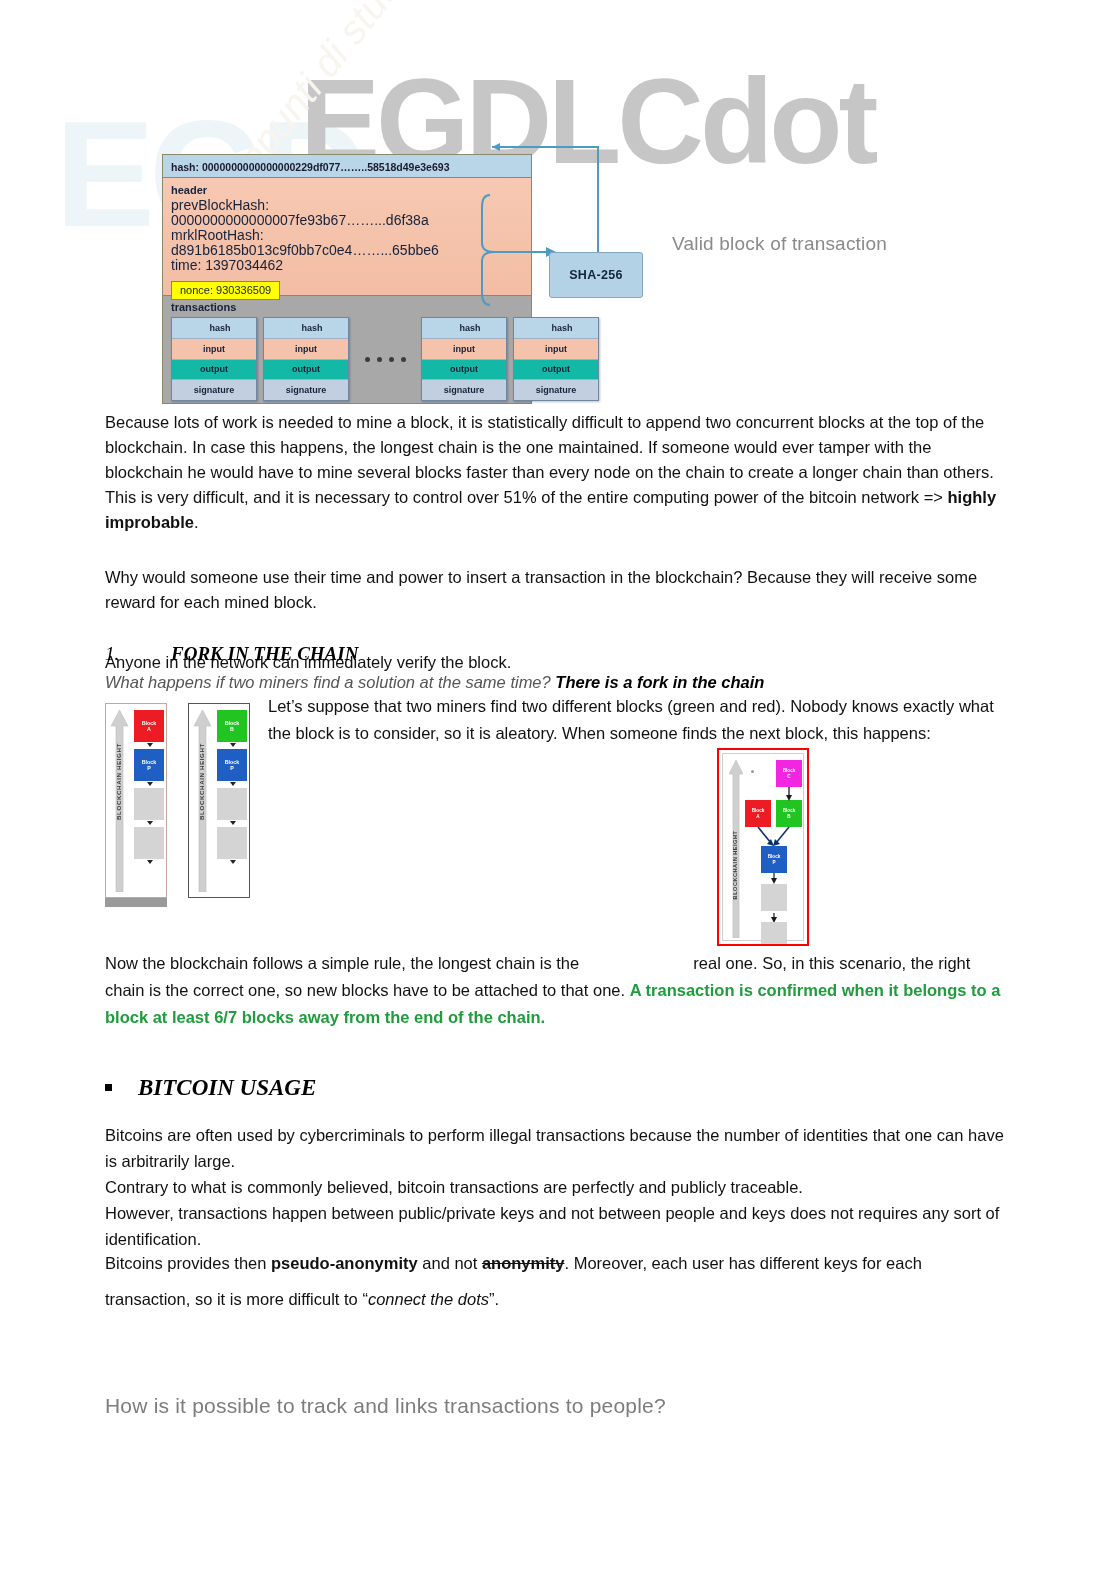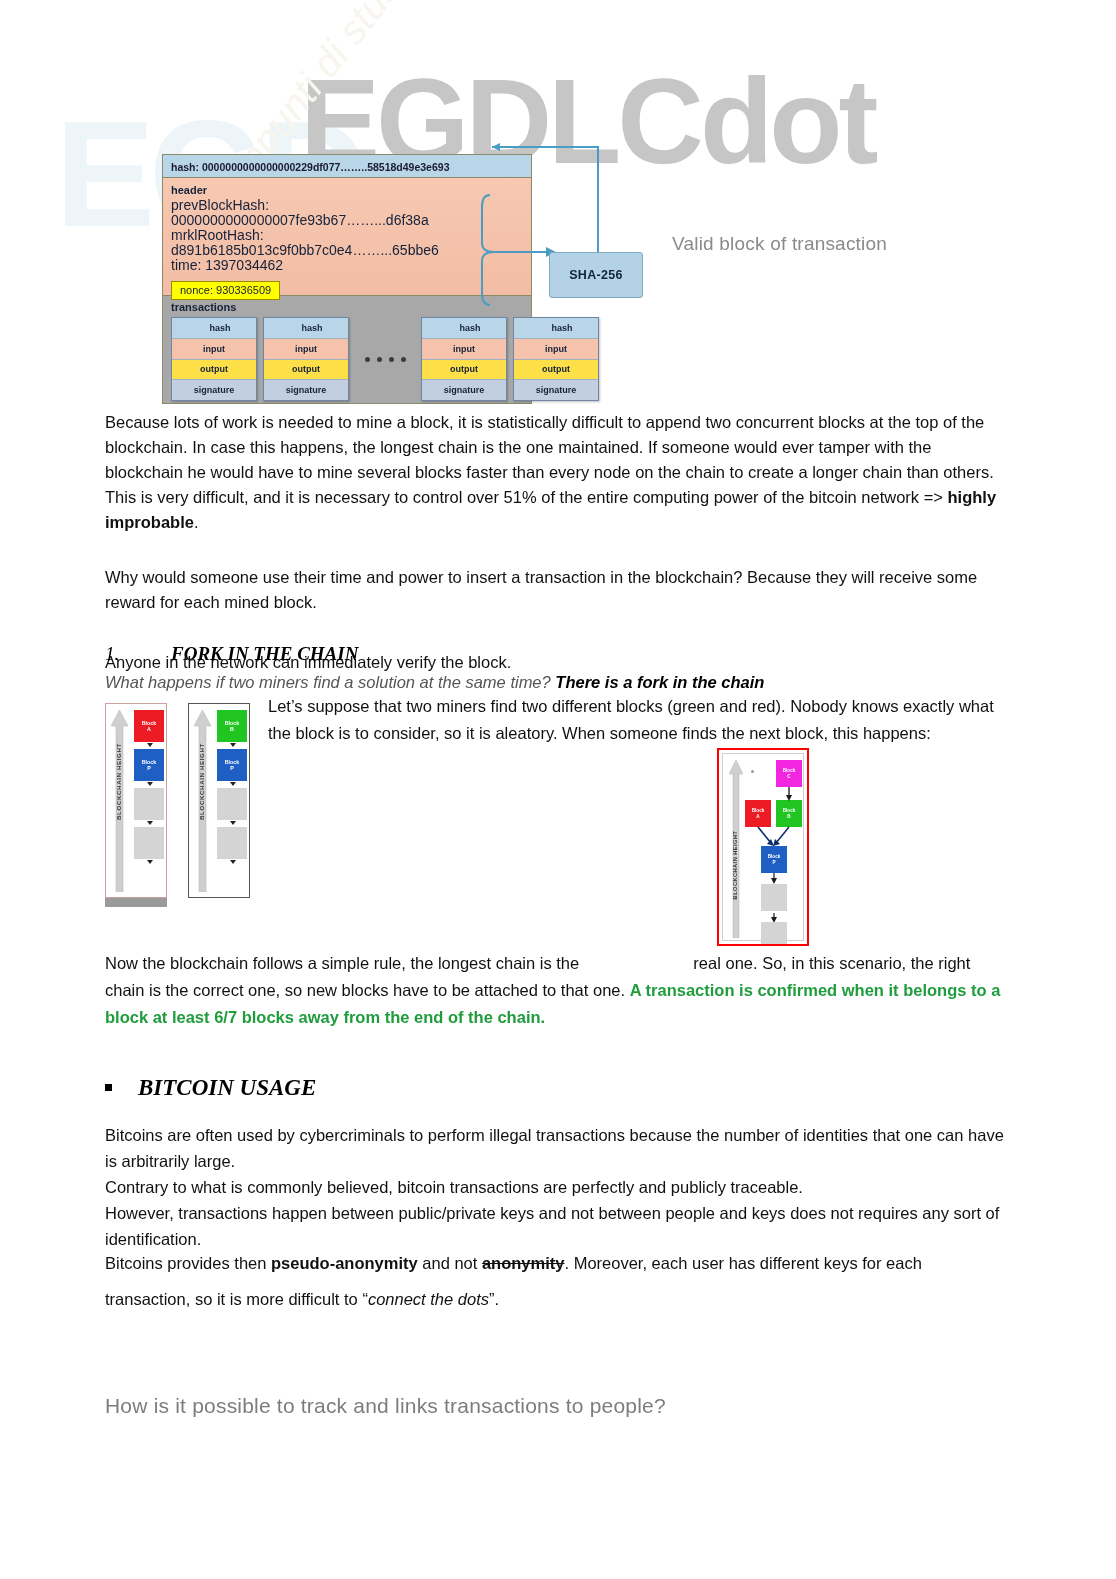--- a/index.html
+++ b/index.html
@@ -57,21 +57,21 @@
     display:flex;flex-direction:column;box-shadow:1px 1px 2px rgba(0,0,0,.25);
   }
   .tx-card div{
     flex:1;display:flex;align-items:center;justify-content:center;
     font-size:9px;font-weight:bold;color:#16213a;
     border-bottom:1px solid #9fb0c4;
   }
   .tx-card div:last-child{border-bottom:none;}
   .tx-card .c-hash{background:#b9d6e9;padding-left:12px;}
   .tx-card .c-input{background:#f5c3ab;}
-  .tx-card .c-output{background:#fde047;text-align:right;}
+  .tx-card .c-output{background:#14b8a6;text-align:right;}
   .tx-card .c-sig{background:#c2cfe0;}
   .tx-dots{flex:0 0 60px;display:flex;align-items:center;justify-content:center;gap:7px;}
   .tx-dots i{width:5px;height:5px;border-radius:50%;background:#3b3b3b;display:block;}
 
   
   .sha-box{
     position:absolute;left:549px;top:252px;width:92px;height:44px;
     background:#b4d2e5;border:1px solid #7fa8c2;border-radius:3px;
     display:flex;align-items:center;justify-content:center;
     font-size:12.5px;font-weight:bold;color:#12243a;letter-spacing:.3px;

